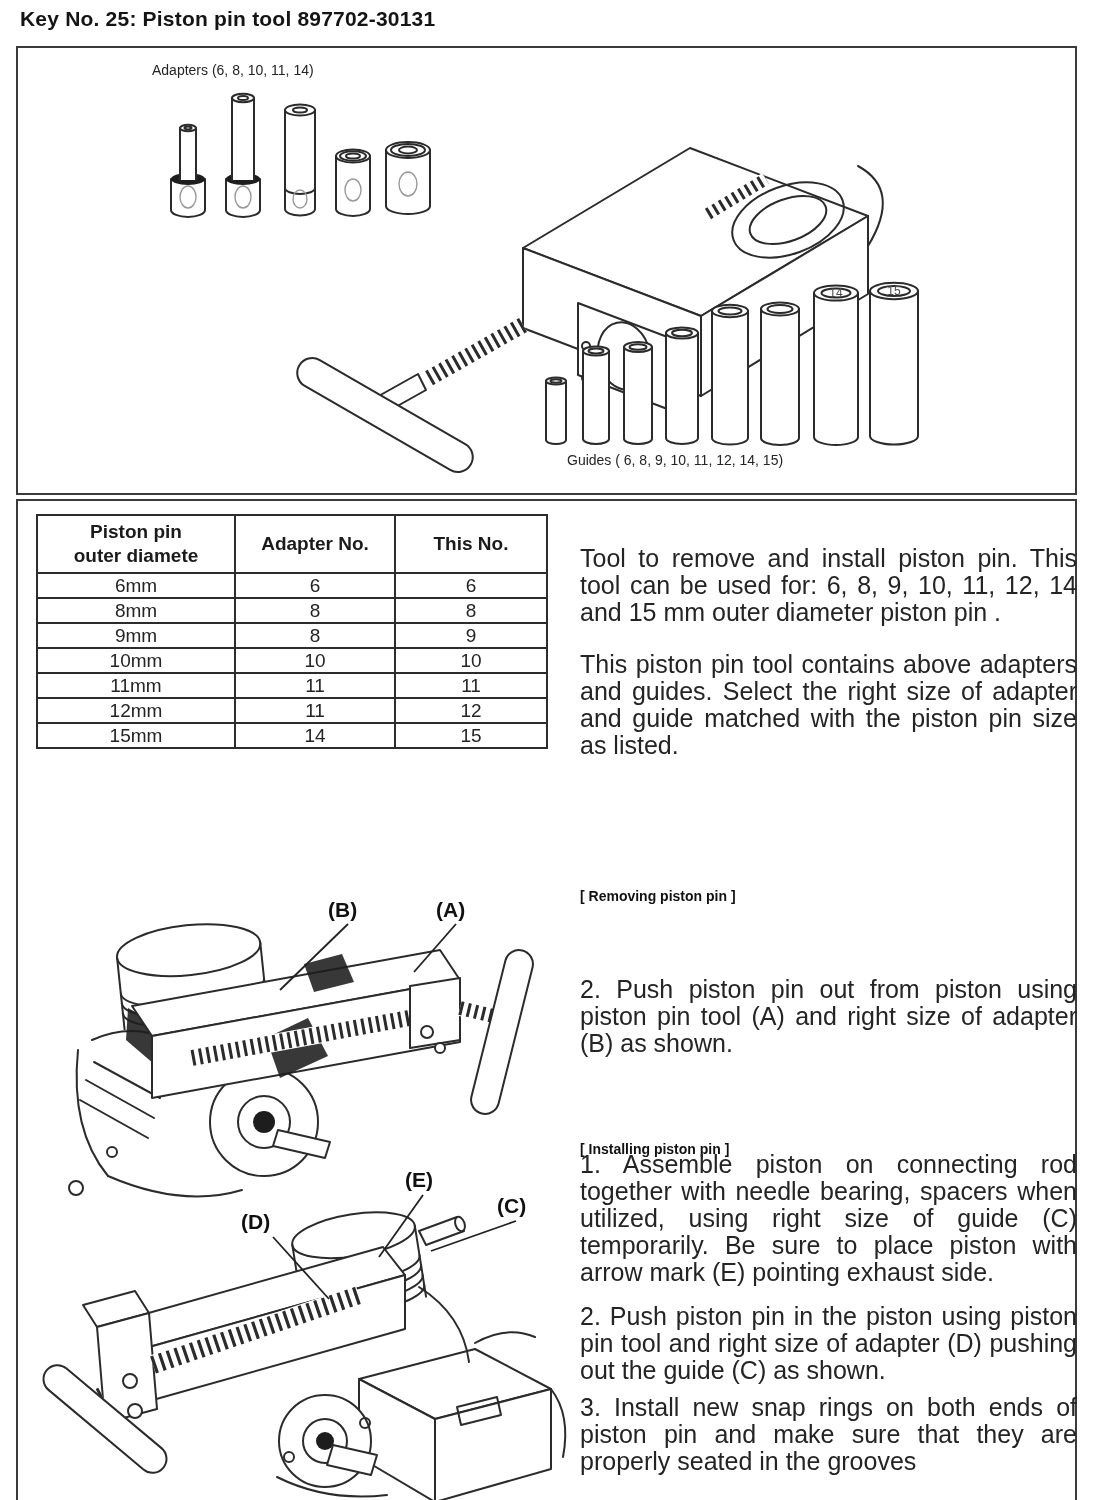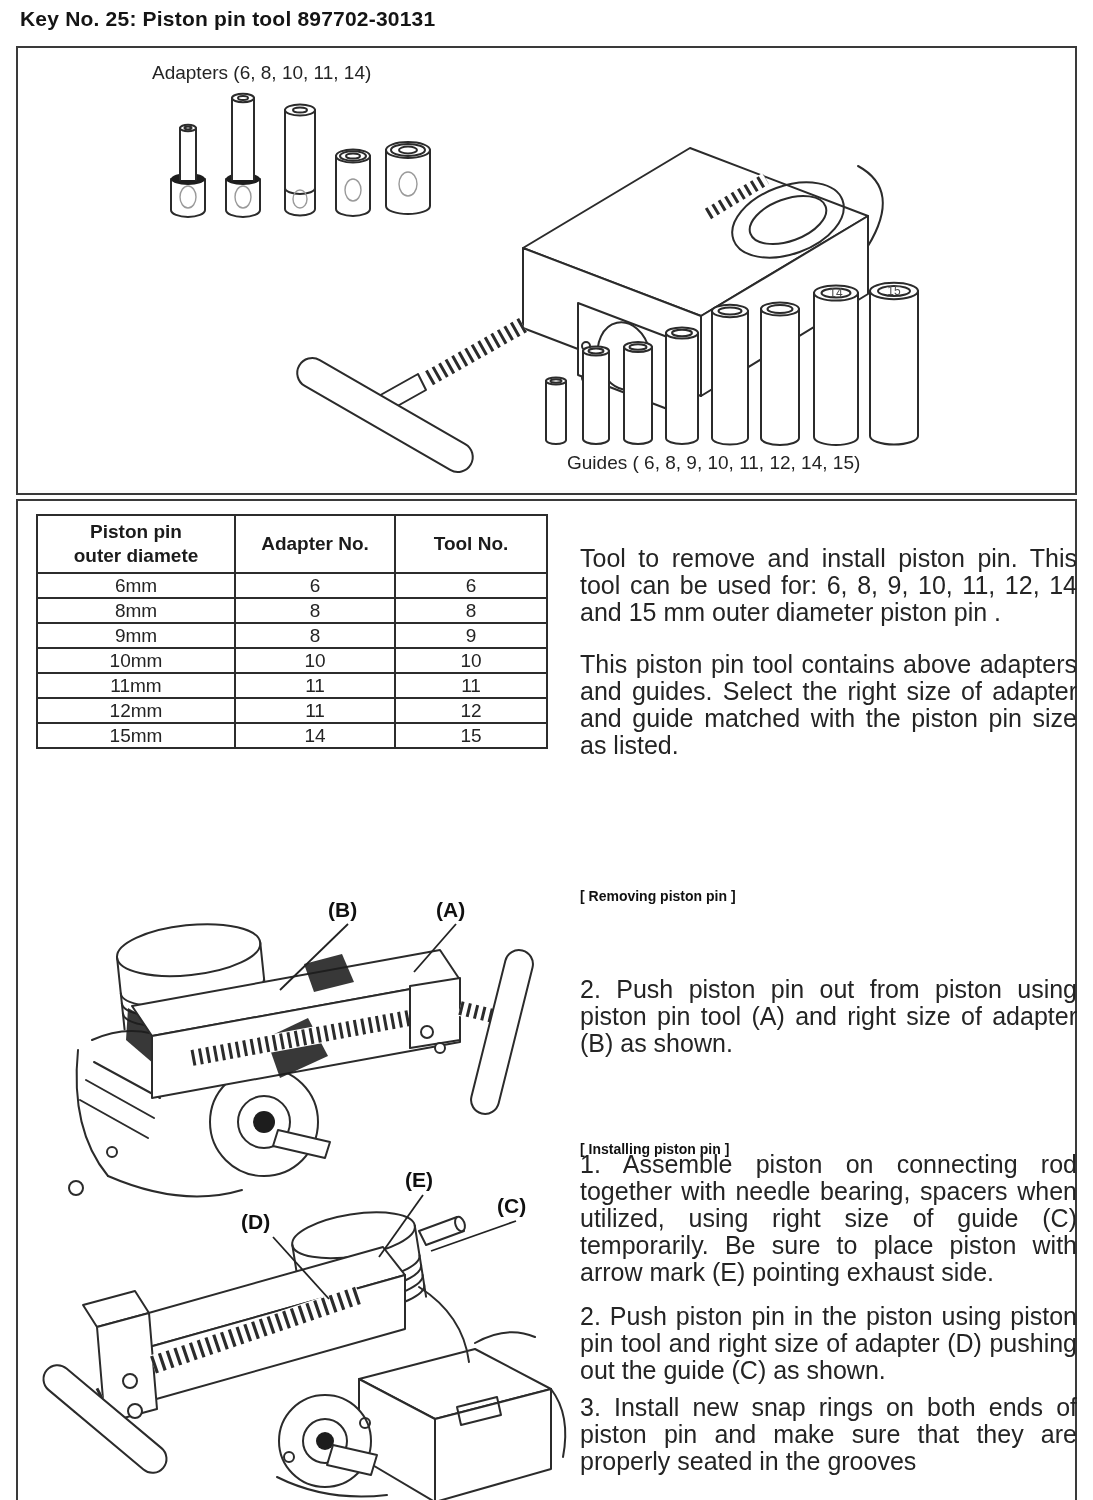--- a/index.html
+++ b/index.html
@@ -13,21 +13,21 @@
     font-size:21px; font-weight:bold; color:#141414; letter-spacing:.2px;
   }
   .top-box {
     position:absolute; left:16px; top:46px; width:1061px; height:449px;
     border:2px solid #3a3a3a; background:#fff;
   }
   .lower-box {
     position:absolute; left:16px; top:499px; width:1061px; height:1001px;
     border:2px solid #3a3a3a; border-bottom:none; background:#fff;
   }
-  .figure-caption { position:absolute; font-size:19px; color:#242424; }
+  .figure-caption { position:absolute; font-size:14px; color:#242424; }
   .fig-svg { position:absolute; overflow:visible; }
   table.spec {
     position:absolute; left:18px; top:13px; border-collapse:collapse;
     background:#fff;
   }
   .spec th, .spec td {
     border:2px solid #2c2c2c; text-align:center; vertical-align:middle;
     font-size:19px; color:#242424; padding:0 6px;
   }
   .spec th { font-weight:bold; height:58px; white-space:pre-line; line-height:1.25; color:#1b1b1b; }
@@ -168,21 +168,21 @@
     <colgroup>
         <col style="width:198px">
         <col style="width:160px">
         <col style="width:152px">
       </colgroup>
     <thead>
       <tr>
         <th>Piston pin
 outer diamete</th>
         <th>Adapter No.</th>
-        <th>Tool No.</th>
+        <th>This No.</th>
       </tr>
     </thead>
     <tbody>
       <tr>
         <td>6mm</td>
         <td>6</td>
         <td>6</td>
       </tr>
       <tr>
         <td>8mm</td>

